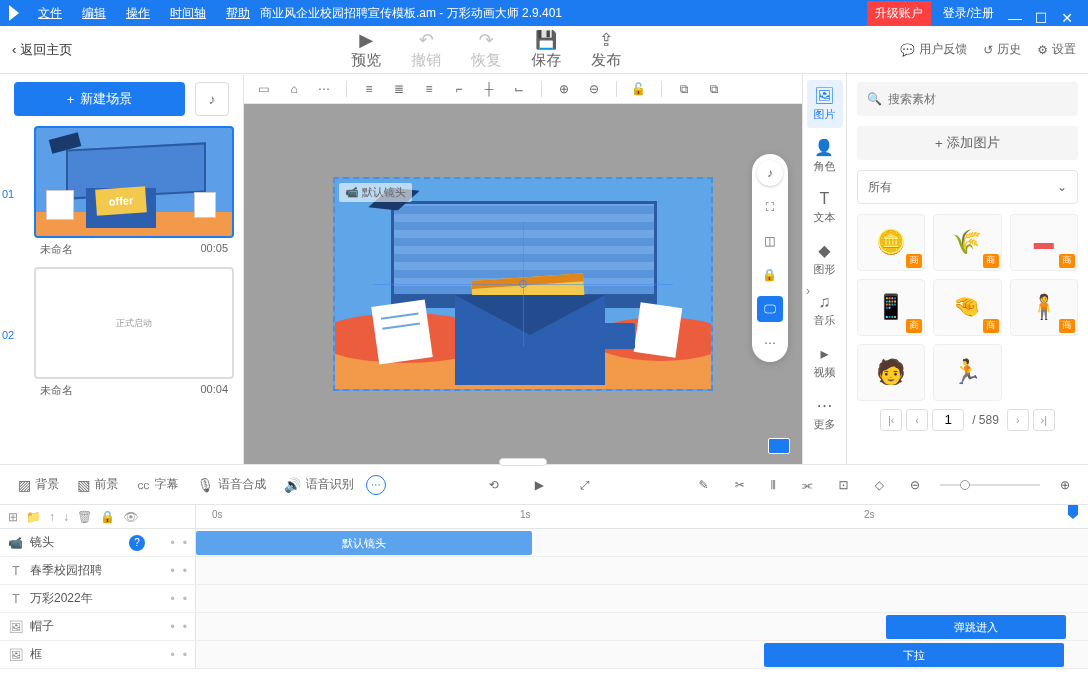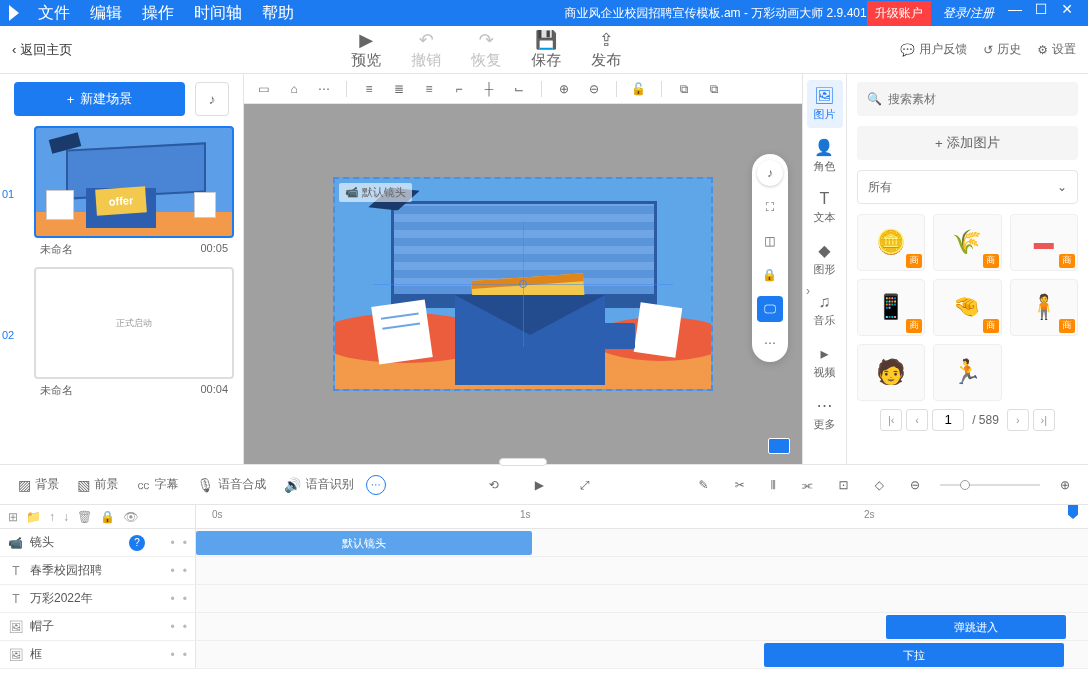--- a/index.html
+++ b/index.html
@@ -1,24 +1,24 @@
 <!DOCTYPE html>
 <html><head>
 <meta charset="utf-8">
 <style>
 * { margin: 0; padding: 0; box-sizing: border-box; font-family: "Microsoft YaHei", sans-serif; }
 body { width: 1088px; height: 686px; overflow: hidden; background: #fff; font-size: 12px; color: #333; }
 
 .title-bar { height: 26px; background: #1d7bf2; display: flex; align-items: center; color: #fff; padding: 0 8px; }
 .title-bar .logo { width: 12px; height: 16px; margin-right: 8px; }
-.title-bar .menu-item { padding: 0 10px; cursor: pointer; font-size: 16px; }
-.title-bar .title-text { flex: 1; text-align: right; font-size: 12px; }
-.title-bar .right-actions { display: flex; align-items: flex-start; }
+.title-bar .menu-item { padding: 0 10px; cursor: pointer; font-size: 12px; text-decoration: underline; }
+.title-bar .title-text { flex: 1; text-align: left; font-size: 12px; }
+.title-bar .right-actions { display: flex; align-items: flex-end; }
 .title-bar .upgrade { background: #ff4040; padding: 4px 8px; margin-right: 4px; }
-.title-bar .login { padding: 4px 8px; font-style: italic; }
+.title-bar .login { padding: 4px 8px; }
 .title-bar .win-btn { width: 26px; text-align: center; cursor: pointer; font-size: 14px; }
 
 .toolbar { height: 48px; display: flex; align-items: center; border-bottom: 1px solid #e5e5e5; padding: 0 12px; }
 .toolbar .back { font-size: 13px; color: #333; cursor: pointer; display: flex; align-items: center; gap: 4px; }
 .toolbar .spacer { flex: 1; }
 .toolbar .tool-btn { display: flex; flex-direction: column; align-items: center; width: 60px; cursor: pointer; color: #666; }
 .toolbar .tool-btn.disabled { opacity: 0.4; }
 .toolbar .tool-btn .ico { font-size: 18px; height: 20px; }
 .toolbar .tool-btn .lbl { font-size: 15px; margin-top: 2px; }
 .toolbar .right-tools { display: flex; gap: 16px; margin-left: auto; }

